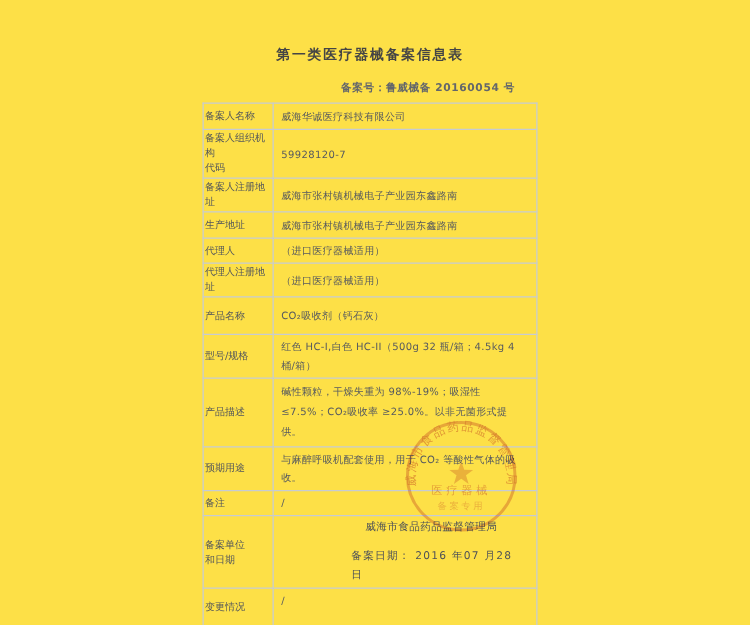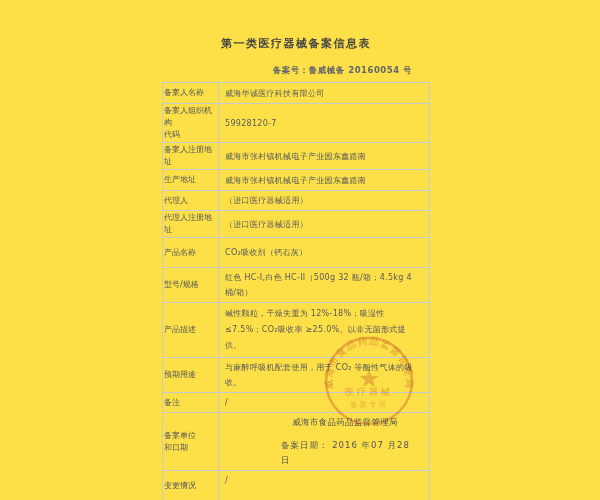--- a/index.html
+++ b/index.html
@@ -77,21 +77,21 @@
       <tr>
         <th>产品名称</th>
         <td>CO₂吸收剂（钙石灰）</td>
       </tr>
       <tr>
         <th>型号/规格</th>
         <td>红色 HC-I,白色 HC-II（500g  32 瓶/箱；4.5kg  4 桶/箱）</td>
       </tr>
       <tr>
         <th>产品描述</th>
-        <td>碱性颗粒，干燥失重为 12%-18%；吸湿性≤7.5%；CO₂吸收率 ≥25.0%。以非无菌形式提供。</td>
+        <td>碱性颗粒，干燥失重为 98%-19%；吸湿性≤7.5%；CO₂吸收率 ≥25.0%。以非无菌形式提供。</td>
       </tr>
       <tr>
         <th>预期用途</th>
         <td>与麻醉呼吸机配套使用，用于 CO₂ 等酸性气体的吸收。</td>
       </tr>
       <tr>
         <th>备注</th>
         <td>/</td>
       </tr>
       <tr>

